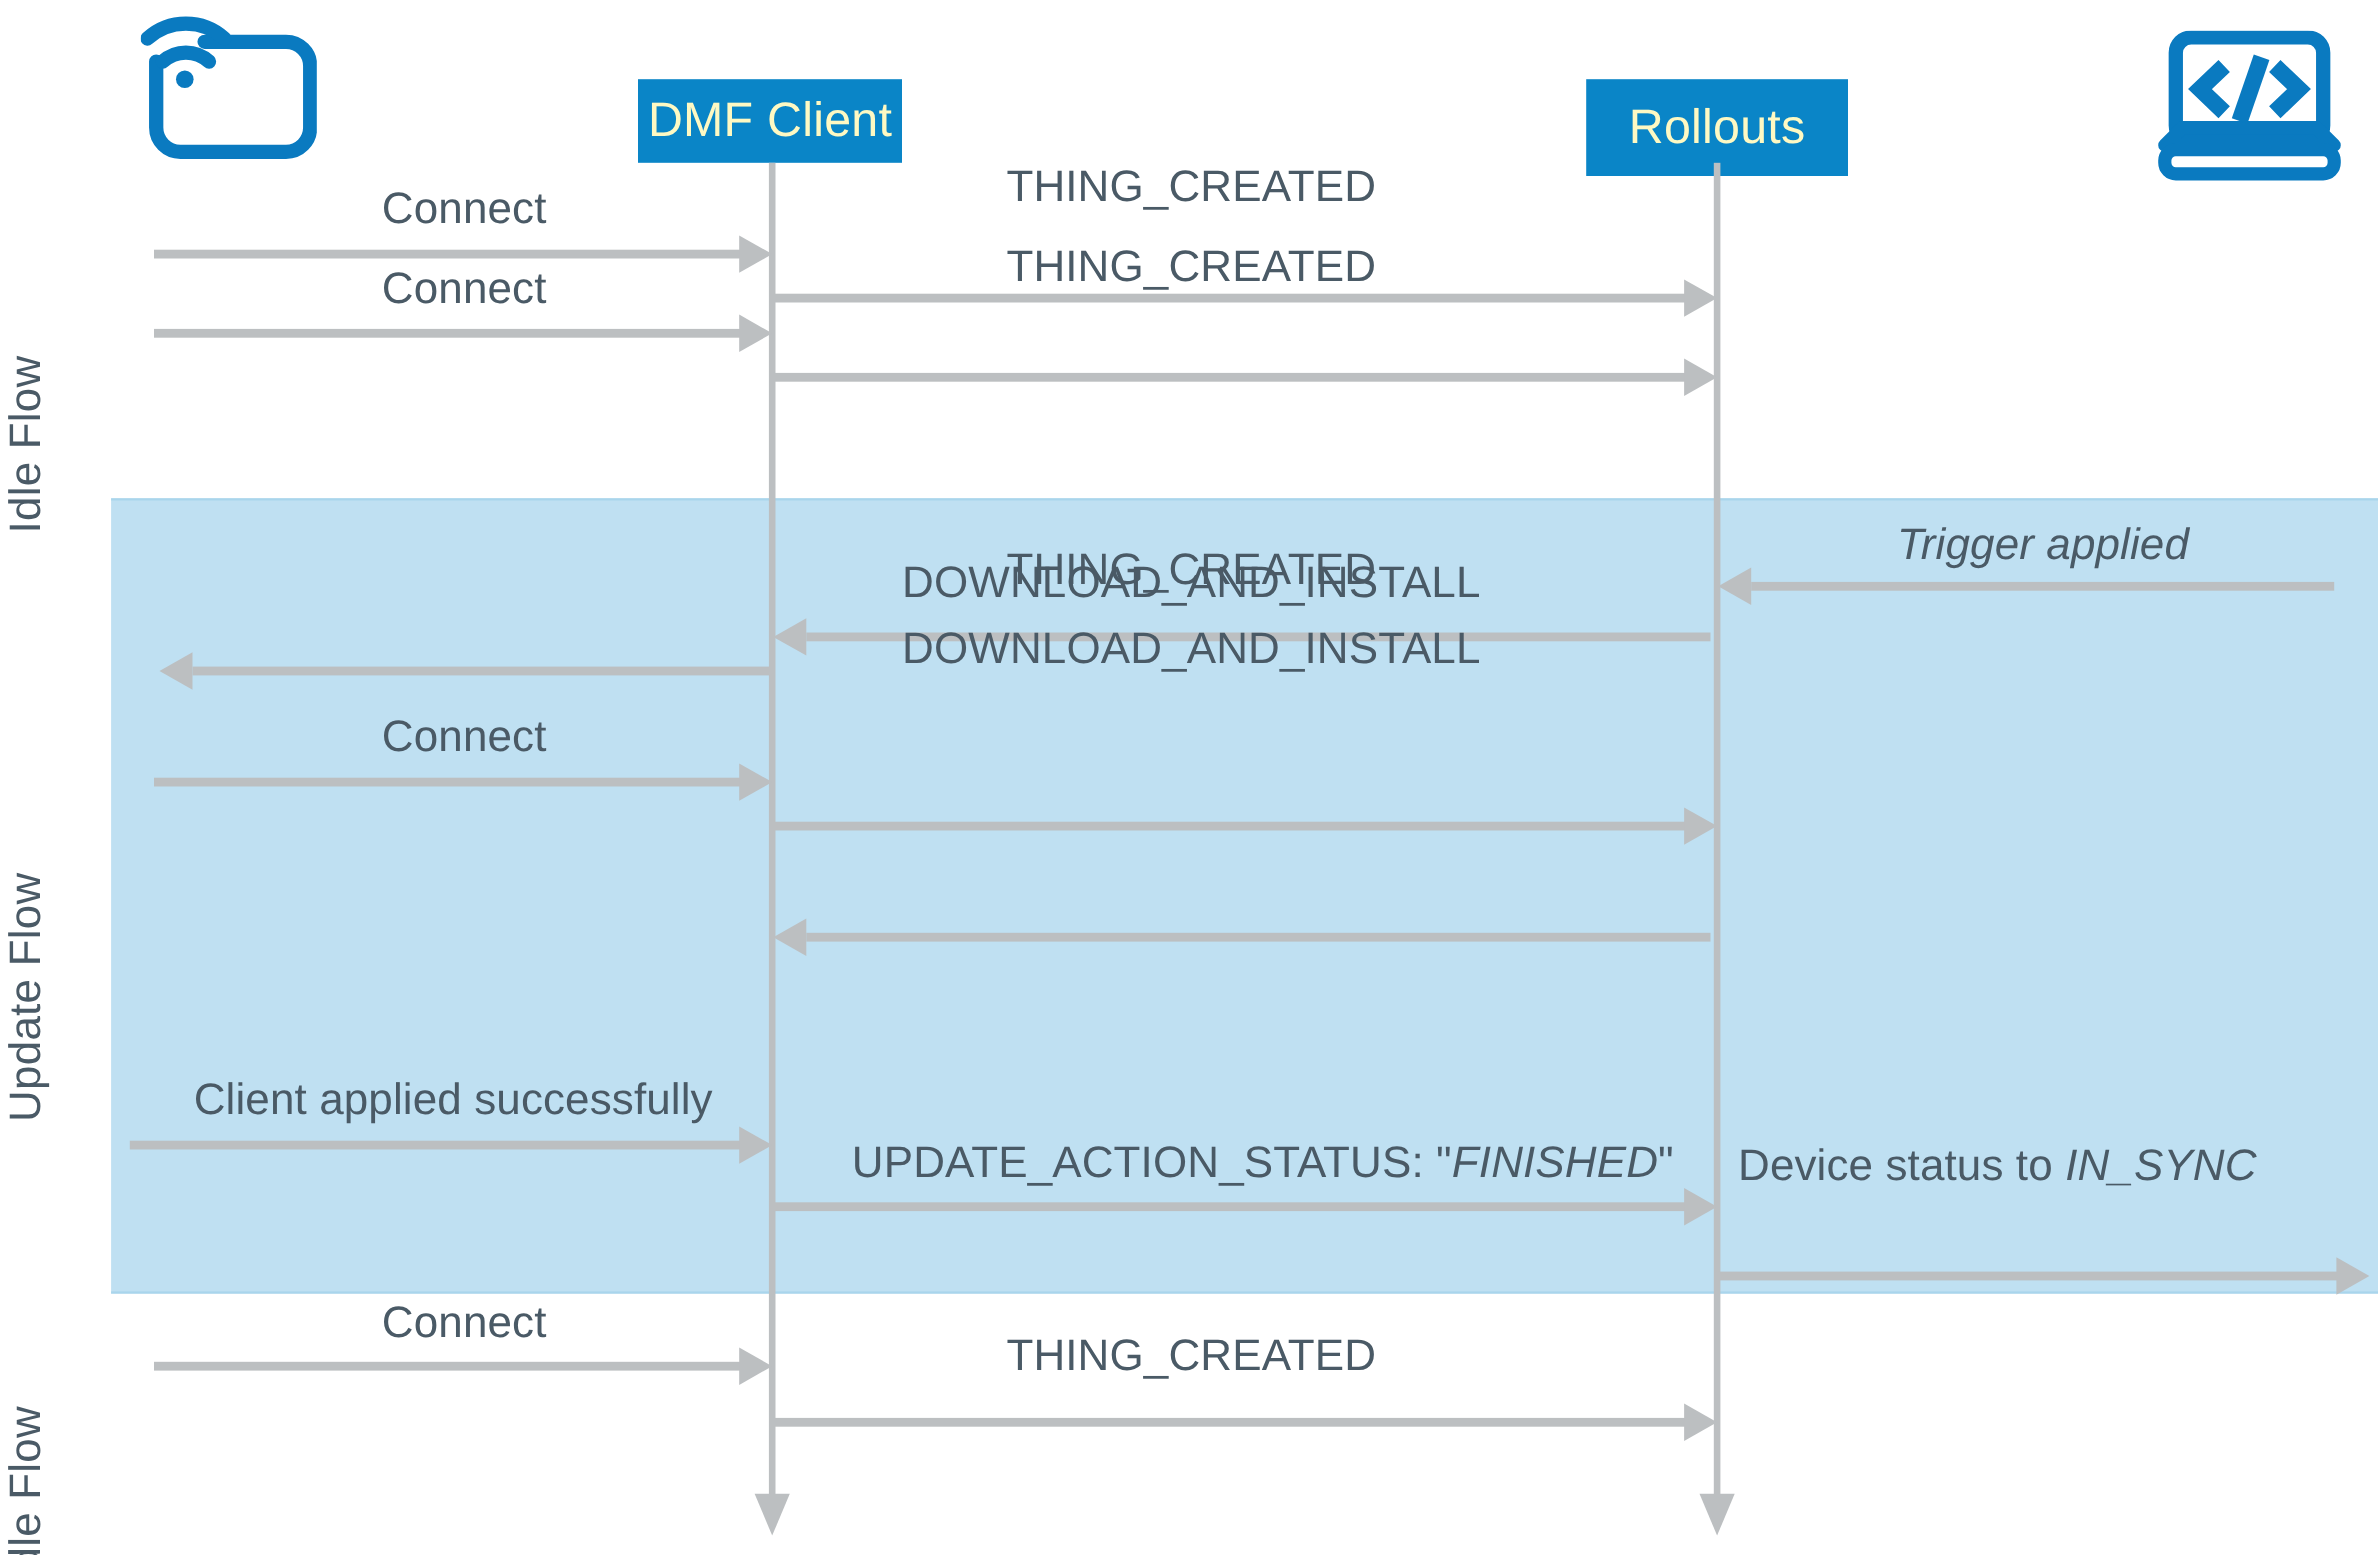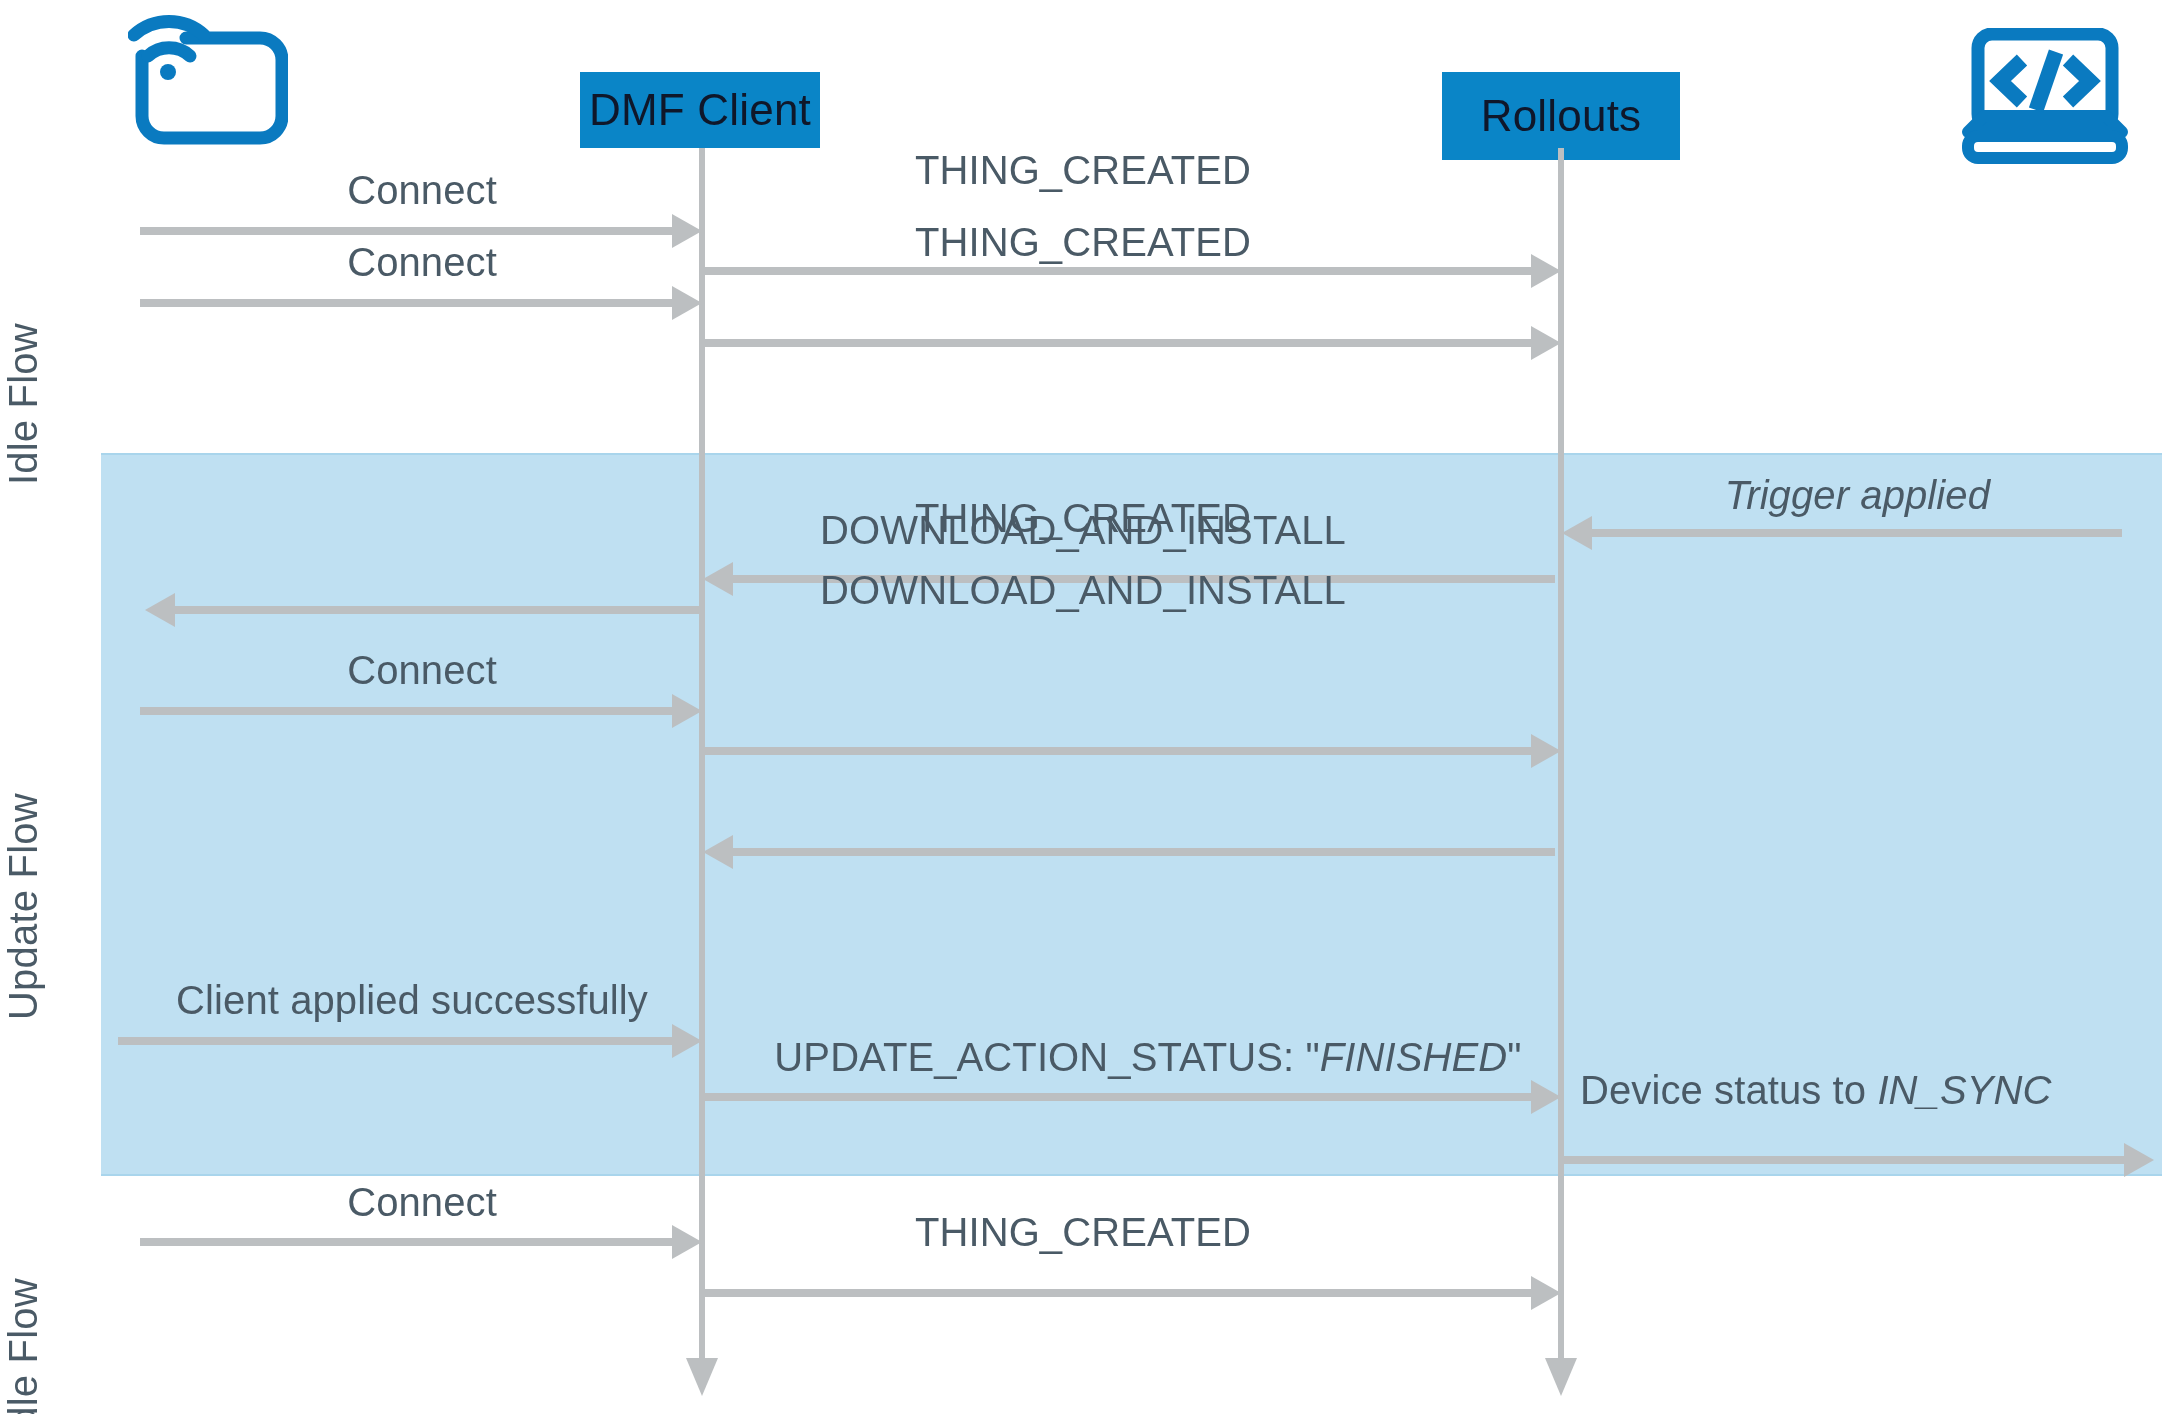--- a/index.html
+++ b/index.html
@@ -28,21 +28,21 @@
     color: #4a5a66;
     font-size: 40px;
     white-space: nowrap;
     transform-origin: left bottom;
     transform: rotate(-90deg);
     letter-spacing: 0.2px;
   }
   .actor-box {
     position: absolute;
     background: #0a85c7;
-    color: #0f172a;
+    color: #fef9c3;
     display: flex;
     align-items: center;
     justify-content: center;
     font-size: 44px;
     letter-spacing: 0.2px;
   }
   .lifeline {
     position: absolute;
     width: 6px;
     background: #bcbfc1;
@@ -168,21 +168,21 @@
   <div class="arrow-left" style="left:703px; top:835px;"></div>
 
   <div class="msg-label center" style="left:412px; top:978px;">Client applied successfully</div>
   <div class="msg-line" style="left:118px; top:1037px; width:562px;"></div>
   <div class="arrow-right" style="left:672px; top:1024px;"></div>
 
   <div class="msg-label center" style="left:1148px; top:1035px;">UPDATE_ACTION_STATUS: "<i>FINISHED</i>"</div>
   <div class="msg-line" style="left:703px; top:1093px; width:836px;"></div>
   <div class="arrow-right" style="left:1531px; top:1080px;"></div>
 
-  <div class="msg-label" style="left:1580px; top:1068px;">Device status to <i>IN_SYNC</i></div>
+  <div class="msg-label" style="left:1580px; top:1038px;">Device status to <i>IN_SYNC</i></div>
   <div class="msg-line" style="left:1562px; top:1156px; width:570px;"></div>
   <div class="arrow-right" style="left:2124px; top:1143px;"></div>
 
   <div class="msg-label center" style="left:422px; top:1180px;">Connect</div>
   <div class="msg-line" style="left:140px; top:1238px; width:540px;"></div>
   <div class="arrow-right" style="left:672px; top:1225px;"></div>
 
   <div class="msg-label center" style="left:1083px; top:1210px;">THING_CREATED</div>
   <div class="msg-line" style="left:703px; top:1289px; width:836px;"></div>
   <div class="arrow-right" style="left:1531px; top:1276px;"></div>

